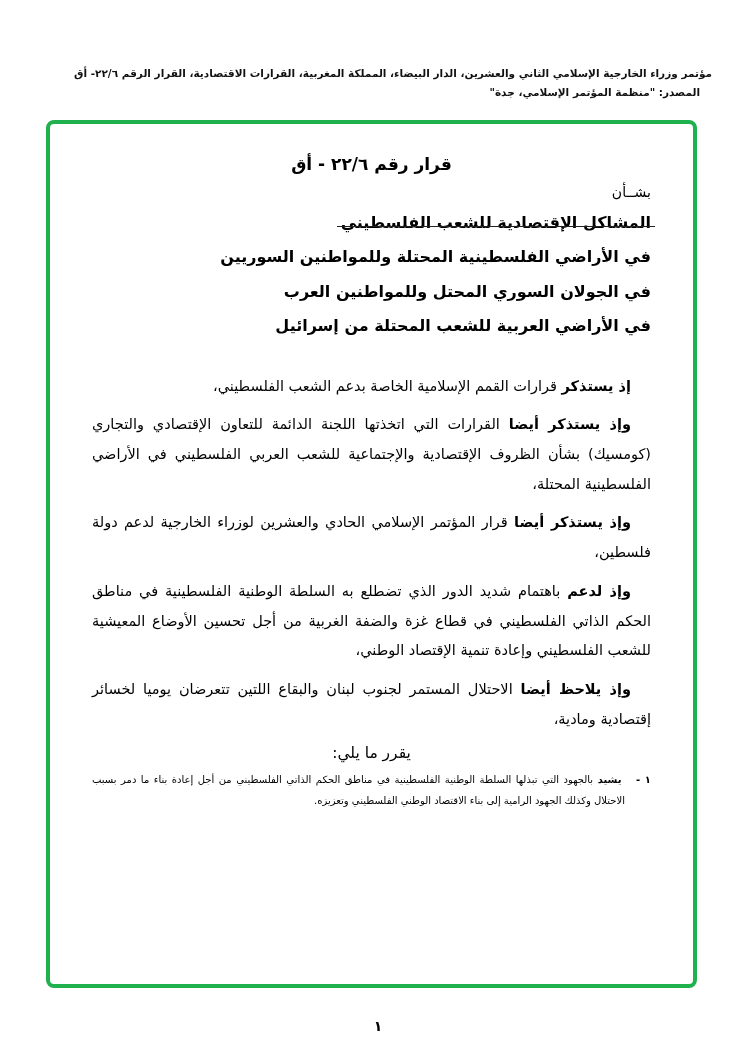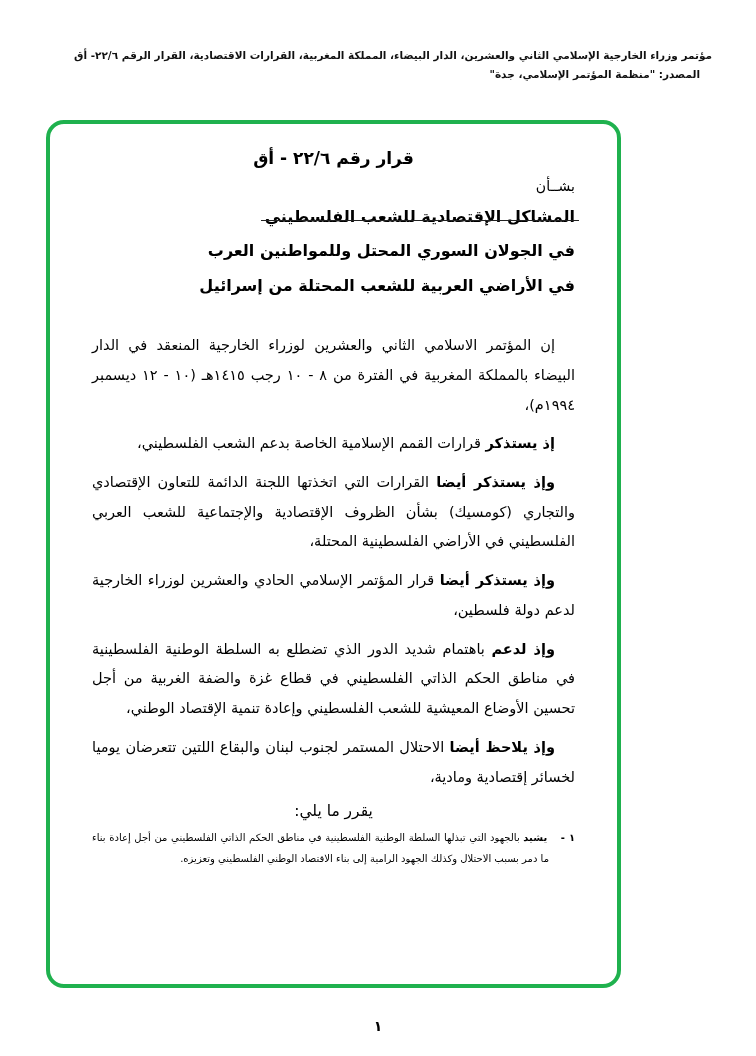--- a/index.html
+++ b/index.html
@@ -12,42 +12,42 @@
     width: 756px;
     height: 1056px;
     background: #ffffff;
     font-family: "DejaVu Sans", sans-serif;
     direction: rtl;
     color: #000;
     overflow: hidden;
   }
   .source-header {
     position: absolute;
-    top: 46px;
+    top: 64px;
     right: 44px;
     left: 40px;
     text-align: right;
     font-size: 10.5px;
     font-weight: bold;
     line-height: 1.8;
     color: #111;
   }
   .source-header .line2 {
     padding-right: 12px;
   }
   .doc-frame {
     position: absolute;
     top: 120px;
     left: 46px;
-    width: 575px;
+    width: 651px;
     height: 868px;
     box-sizing: border-box;
     border: 4px solid #1fb14e;
-    border-radius: 18px;
-    padding: 24px 42px 20px 42px;
+    border-radius: 8px;
+    padding: 30px 42px 20px 42px;
     overflow: hidden;
   }
   .doc-title {
     text-align: center;
     font-weight: bold;
     font-size: 17px;
     margin: 0 0 10px 0;
     letter-spacing: 0.5px;
   }
   .doc-subject {
@@ -133,29 +133,26 @@
   </div>
 
   <div class="doc-frame">
 
     <div class="doc-title">قرار رقم ٢٢/٦ - أق</div>
     <div class="doc-subject">بشــأن</div>
 
     <div class="heading-line struck">
       <span class="struck-inner">المشاكل الإقتصادية للشعب الفلسطيني</span>
     </div>
+    <div class="heading-line">في الأراضي الفلسطينية المحتلة وللمواطنين السوريين</div>
     <div class="heading-line">في الجولان السوري المحتل وللمواطنين العرب</div>
     <div class="heading-line">في الأراضي العربية للشعب المحتلة من إسرائيل</div>
 
     <div class="doc-body">
 
-      <p class="body-par">
-        <span class="lead"></span>
-        <span>إن المؤتمر الاسلامي الثاني والعشرين لوزراء الخارجية  المنعقد في الدار البيضاء بالمملكة المغربية في الفترة من ٨ - ١٠ رجب ١٤١٥هـ (١٠ - ١٢ ديسمبر ١٩٩٤م)،</span>
-      </p>
 
       <p class="body-par">
         <span class="lead">إذ يستذكر</span>
         <span>قرارات القمم الإسلامية الخاصة بدعم الشعب الفلسطيني،</span>
       </p>
 
       <p class="body-par">
         <span class="lead">وإذ يستذكر أيضا</span>
         <span>القرارات التي اتخذتها اللجنة الدائمة للتعاون الإقتصادي والتجاري (كومسيك) بشأن الظروف الإقتصادية والإجتماعية للشعب العربي الفلسطيني في الأراضي الفلسطينية المحتلة،</span>
       </p>

